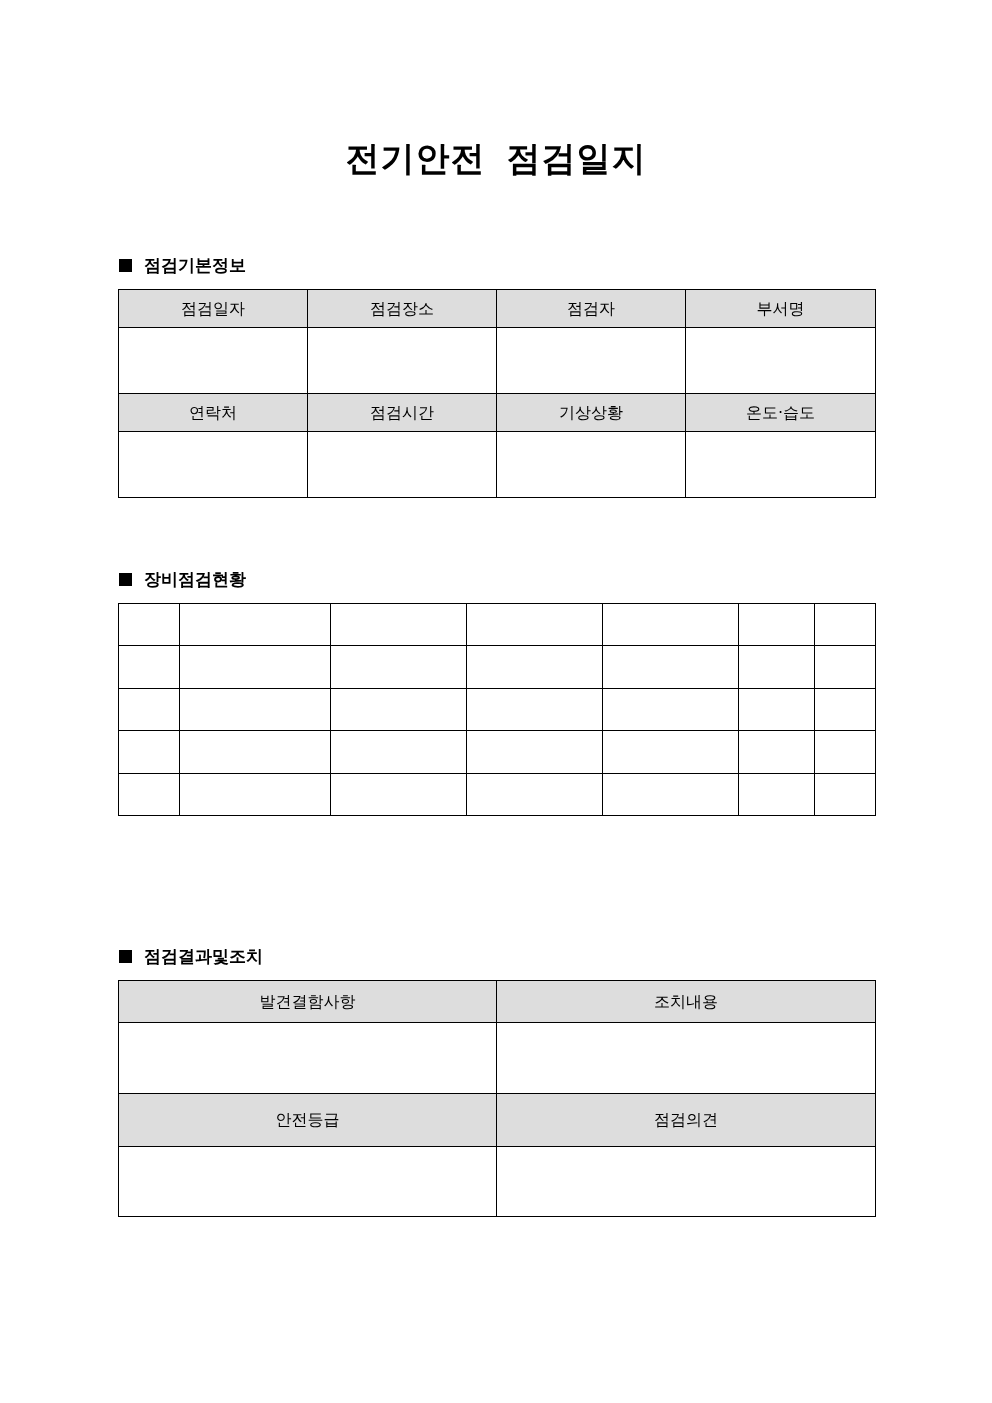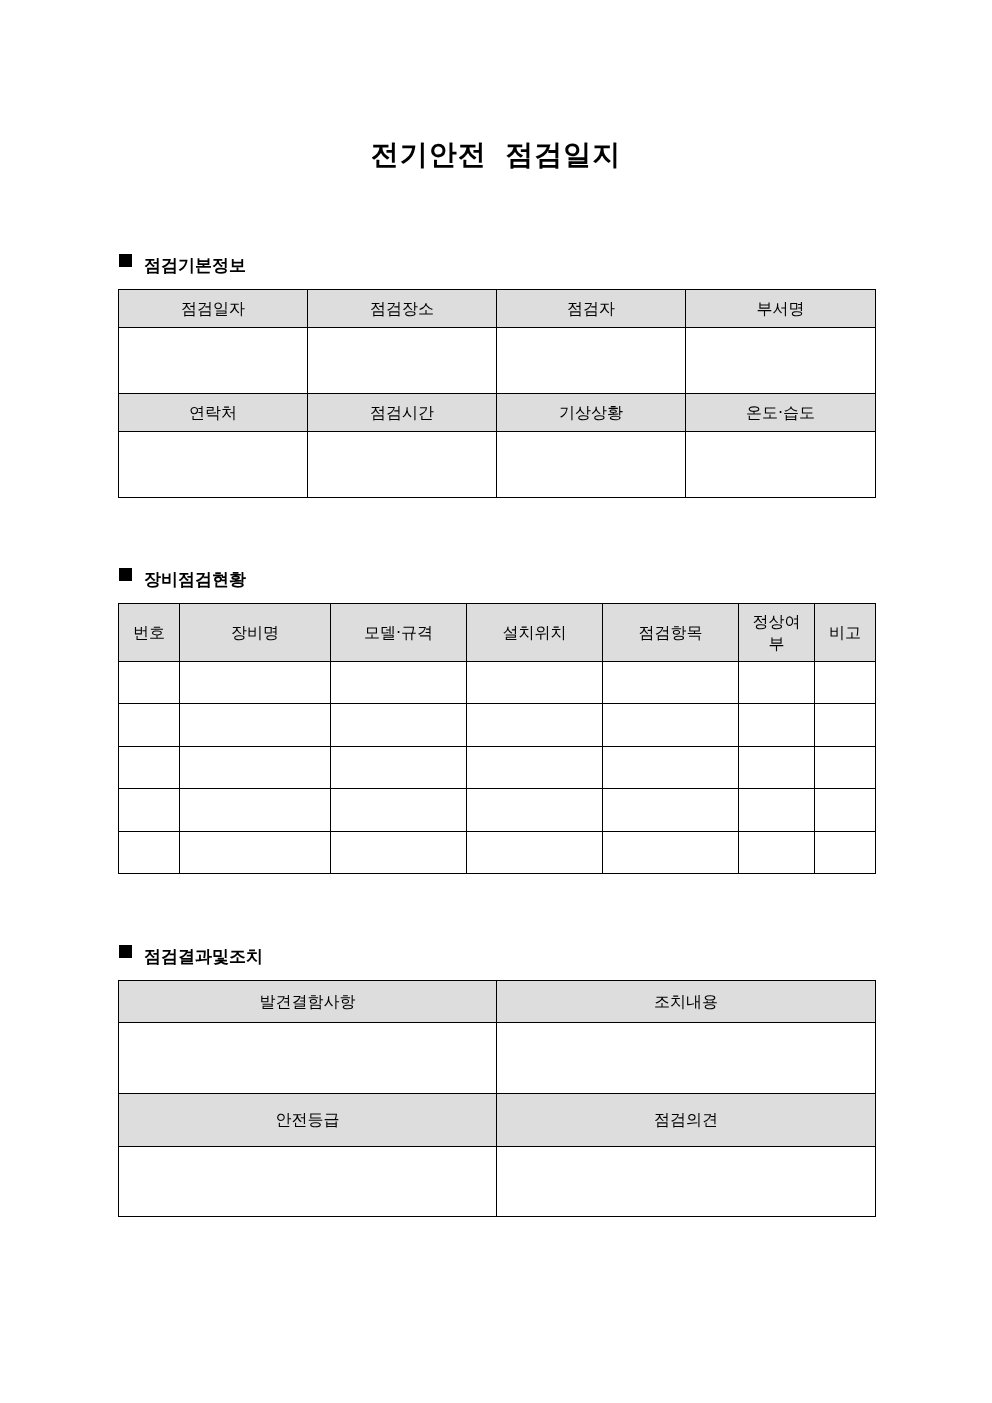--- a/index.html
+++ b/index.html
@@ -1,18 +1,18 @@
 <!DOCTYPE html>
 <html><head>
 <meta charset="utf-8">
 <style>
   html, body { margin:0; padding:0; background:#ffffff; }
   body { width:992px; height:1403px; position:relative; font-family:"DejaVu Sans", "Liberation Sans", sans-serif; color:#000; }
-  .title { position:absolute; top:136px; left:0; width:992px; text-align:center; font-size:28px; font-weight:bold; letter-spacing:1px; word-spacing:8px; }
-  .section-title { position:absolute; left:119px; font-size:17px; font-weight:bold; display:flex; align-items:flex-start; }
+  .title { position:absolute; top:136px; left:0; width:992px; text-align:center; font-size:34px; font-weight:bold; letter-spacing:1px; word-spacing:8px; }
+  .section-title { position:absolute; left:119px; font-size:17px; font-weight:bold; display:flex; align-items:center; }
   .section-title .sq { display:inline-block; width:13px; height:13px; background:#000; margin-right:12px; }
   table { position:absolute; left:118px; width:757px; border-collapse:collapse; table-layout:fixed; }
   td, th { border:1px solid #000; font-size:16px; font-weight:normal; text-align:center; vertical-align:middle; padding:0; }
   th { background:#dddddd; line-height:22px; }
   td { background:#fff; }
 </style>
 </head>
 <body>
 
 <div class="title">전기안전 점검일지</div>
@@ -64,29 +64,20 @@
   <colgroup>
     <col style="width:61px">
       <col style="width:151px">
       <col style="width:136px">
       <col style="width:136px">
       <col style="width:136px">
       <col style="width:76px">
       <col style="width:61px">
   </colgroup>
   <tbody>
-      <tr style="height:58px;">
-    <th>번호</th>
-    <th>장비명</th>
-    <th>모델·규격</th>
-    <th>설치위치</th>
-    <th>점검항목</th>
-    <th style="padding:0 12px;word-break:break-all;">정상여부</th>
-    <th>비고</th>
-  </tr>
   <tr style="height:42px;">
     <td></td>
     <td></td>
     <td></td>
     <td></td>
     <td></td>
     <td></td>
     <td></td>
   </tr>
   <tr style="height:43px;">

